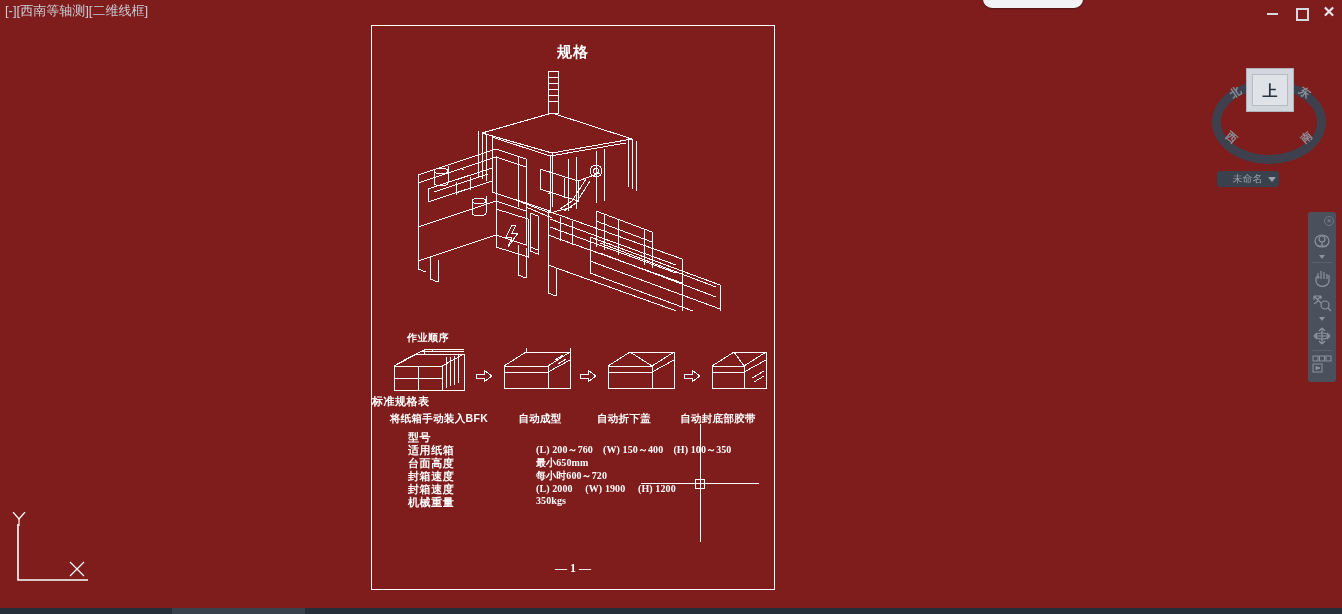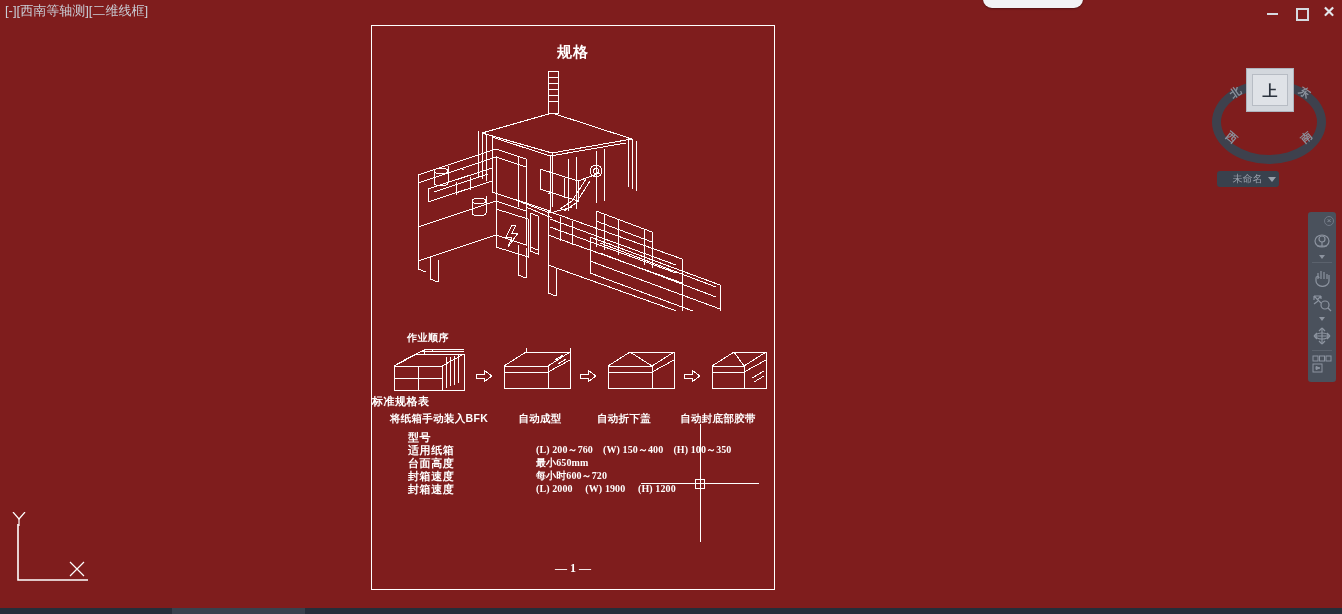--- a/index.html
+++ b/index.html
@@ -513,20 +513,24 @@
         <div class="spec-val">最小650mm</div>
       </div>
       <div class="spec-row">
         <div class="spec-key">封箱速度</div>
         <div class="spec-val">每小时600～720</div>
       </div>
       <div class="spec-row">
         <div class="spec-key">封箱速度</div>
         <div class="spec-val">(L) 2000　 (W) 1900　 (H) 1200</div>
       </div>
+      <div class="spec-row">
+        <div class="spec-key">机械重量</div>
+        <div class="spec-val">350kgs</div>
+      </div>
     </div>
 
     <div class="page-num">— 1 —</div>
   </div>
 
   <div class="crosshair">
     <div class="h"></div>
     <div class="v"></div>
     <div class="box"></div>
   </div>

